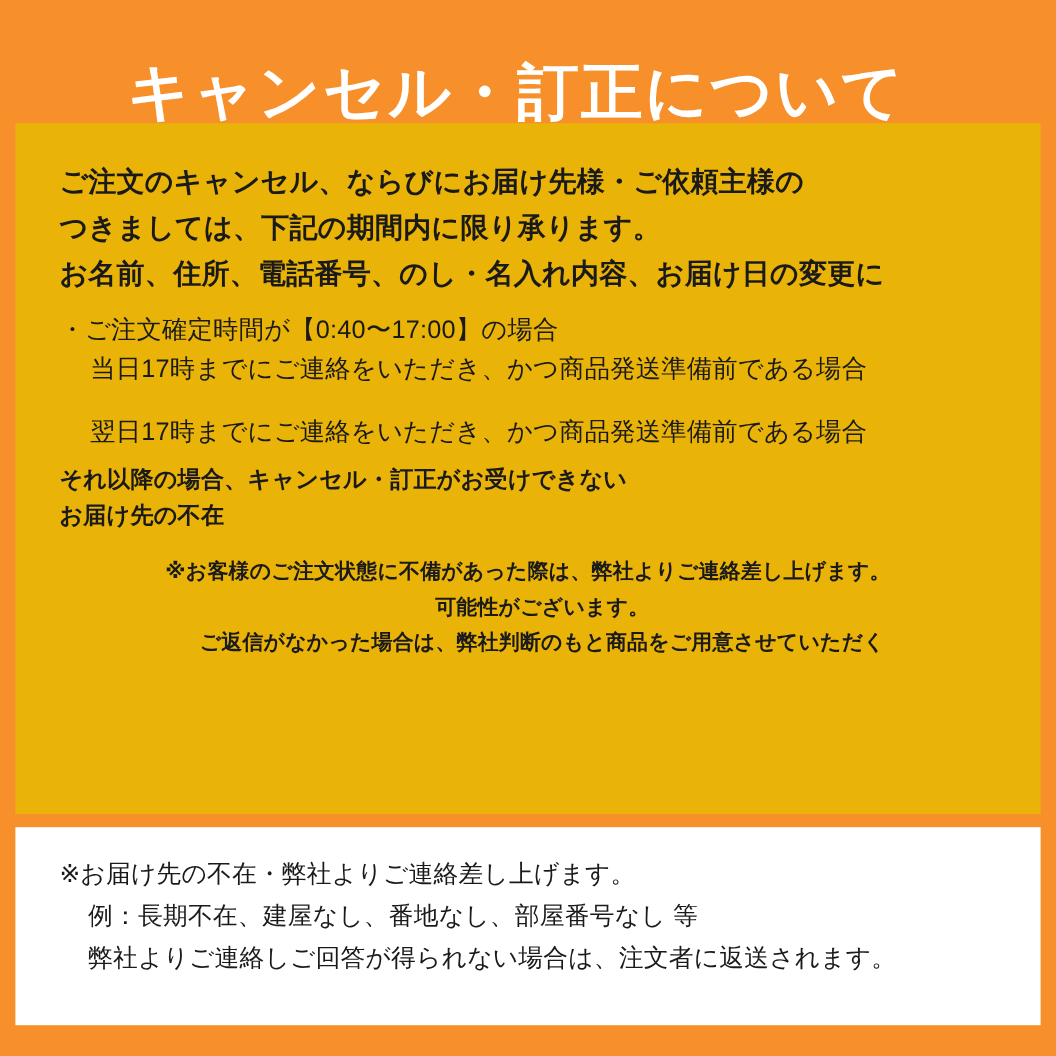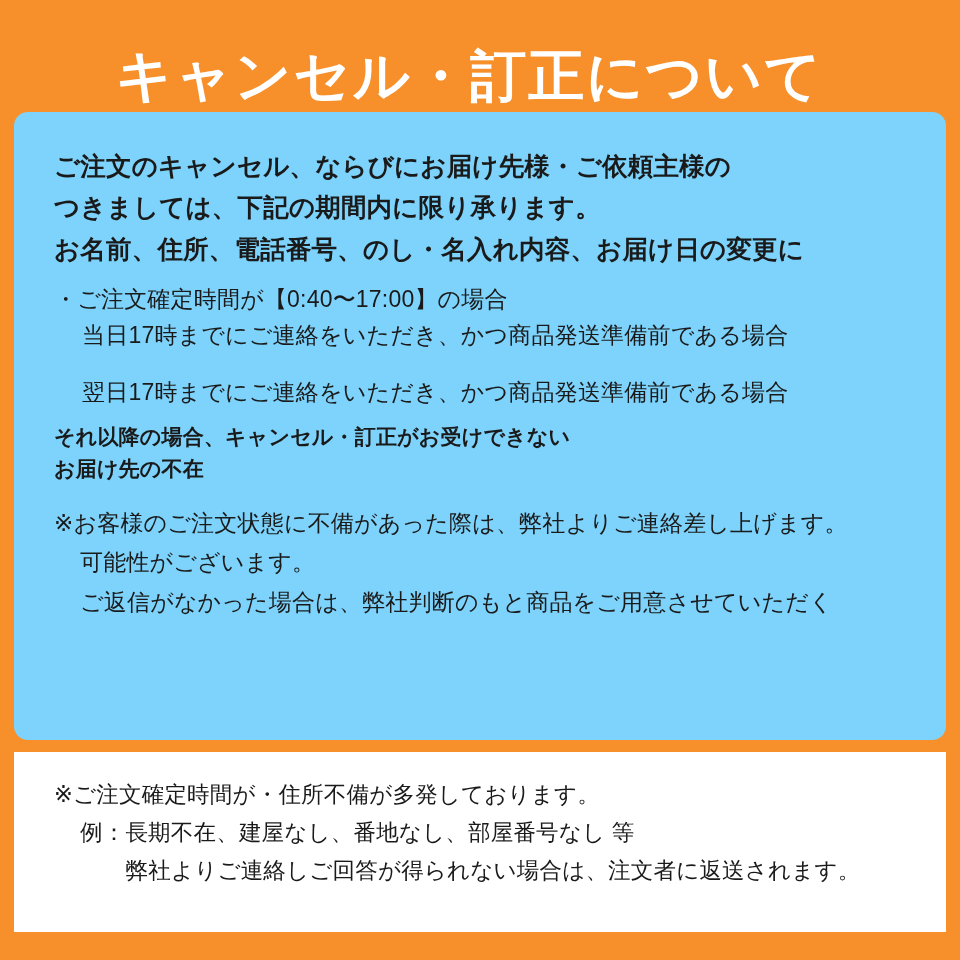--- a/index.html
+++ b/index.html
@@ -21,44 +21,42 @@
     box-sizing: border-box;
   }
   
   .header {
     position: absolute;
     left: 0;
     top: 0;
     width: 939px;
     height: 112px;
     display: flex;
-    align-items: center;
+    align-items: flex-end;
     justify-content: center;
     background: #f7902b;
-    margin-top: 20px;
   }
   .header-title {
     color: #ffffff;
     font-size: 56px;
     font-weight: bold;
     letter-spacing: 2px;
     line-height: 1;
     white-space: nowrap;
   }
   
   .card-main {
     position: absolute;
     left: 14px;
     top: 112px;
     width: 932px;
     height: 628px;
-    background: #7dd3fc;
+    background: #eab308;
     box-sizing: border-box;
     padding: 34px 40px 0 40px;
-    border-radius: 14px;
   }
   
   .card-note {
     position: absolute;
     left: 14px;
     top: 752px;
     width: 932px;
     height: 180px;
     background: #ffffff;
     box-sizing: border-box;
@@ -94,44 +92,44 @@
     font-weight: bold;
     line-height: 1.55;
     letter-spacing: 0.2px;
     margin: 10px 0 4px 0;
   }
   .note-block {
     margin-top: 18px;
   }
   .note-line {
     color: #1a1a1a;
-    font-size: 23px;
-    font-weight: normal;
+    font-size: 19px;
+    font-weight: bold;
     line-height: 1.72;
     letter-spacing: 0.2px;
     white-space: nowrap;
+    text-align: center;
   }
   .note-line.indent {
     padding-left: 26px;
   }
   .note2-line {
     color: #1a1a1a;
     font-size: 22.5px;
     font-weight: normal;
     line-height: 1.68;
     letter-spacing: 0.2px;
     white-space: nowrap;
   }
   .note2-line.bold {
     font-weight: normal;
     padding-left: 26px;
   }
   .note2-line.indent {
     padding-left: 26px;
-    text-align: center;
   }
 </style>
 </head>
 <body>
 
 <div class="page">
 
   <div class="header">
     <div class="header-title">キャンセル・訂正について</div>
   </div>
@@ -162,18 +160,18 @@
 
     <div class="note-block">
       <div class="note-line">※お客様のご注文状態に不備があった際は、弊社よりご連絡差し上げます。</div>
       <div class="note-line indent">可能性がございます。</div>
       <div class="note-line indent">ご返信がなかった場合は、弊社判断のもと商品をご用意させていただく</div>
     </div>
 
   </div>
 
   <div class="card-note">
-    <div class="note2-line">※ご注文確定時間が・住所不備が多発しております。</div>
+    <div class="note2-line">※お届け先の不在・弊社よりご連絡差し上げます。</div>
     <div class="note2-line bold">例：長期不在、建屋なし、番地なし、部屋番号なし 等</div>
     <div class="note2-line indent">弊社よりご連絡しご回答が得られない場合は、注文者に返送されます。</div>
   </div>
 
 </div>
 
 </body></html>

